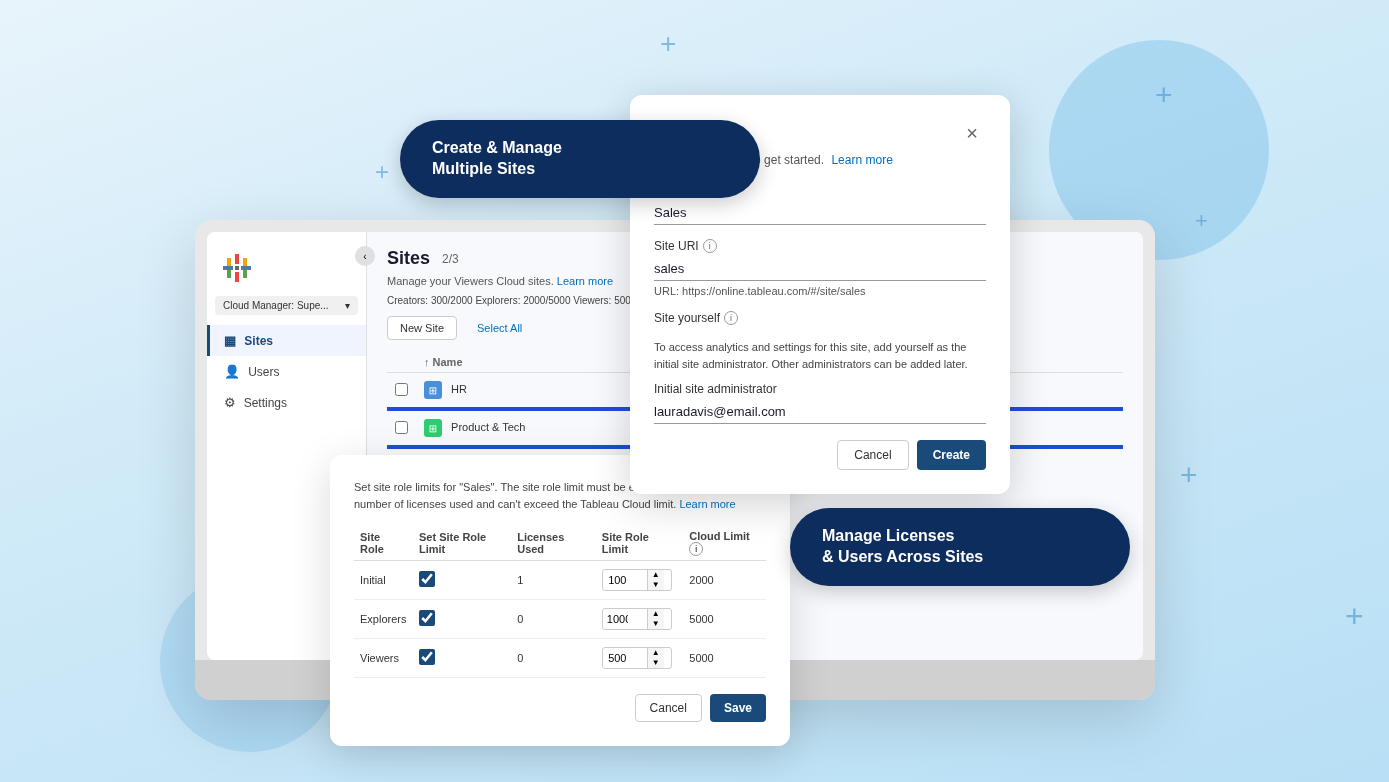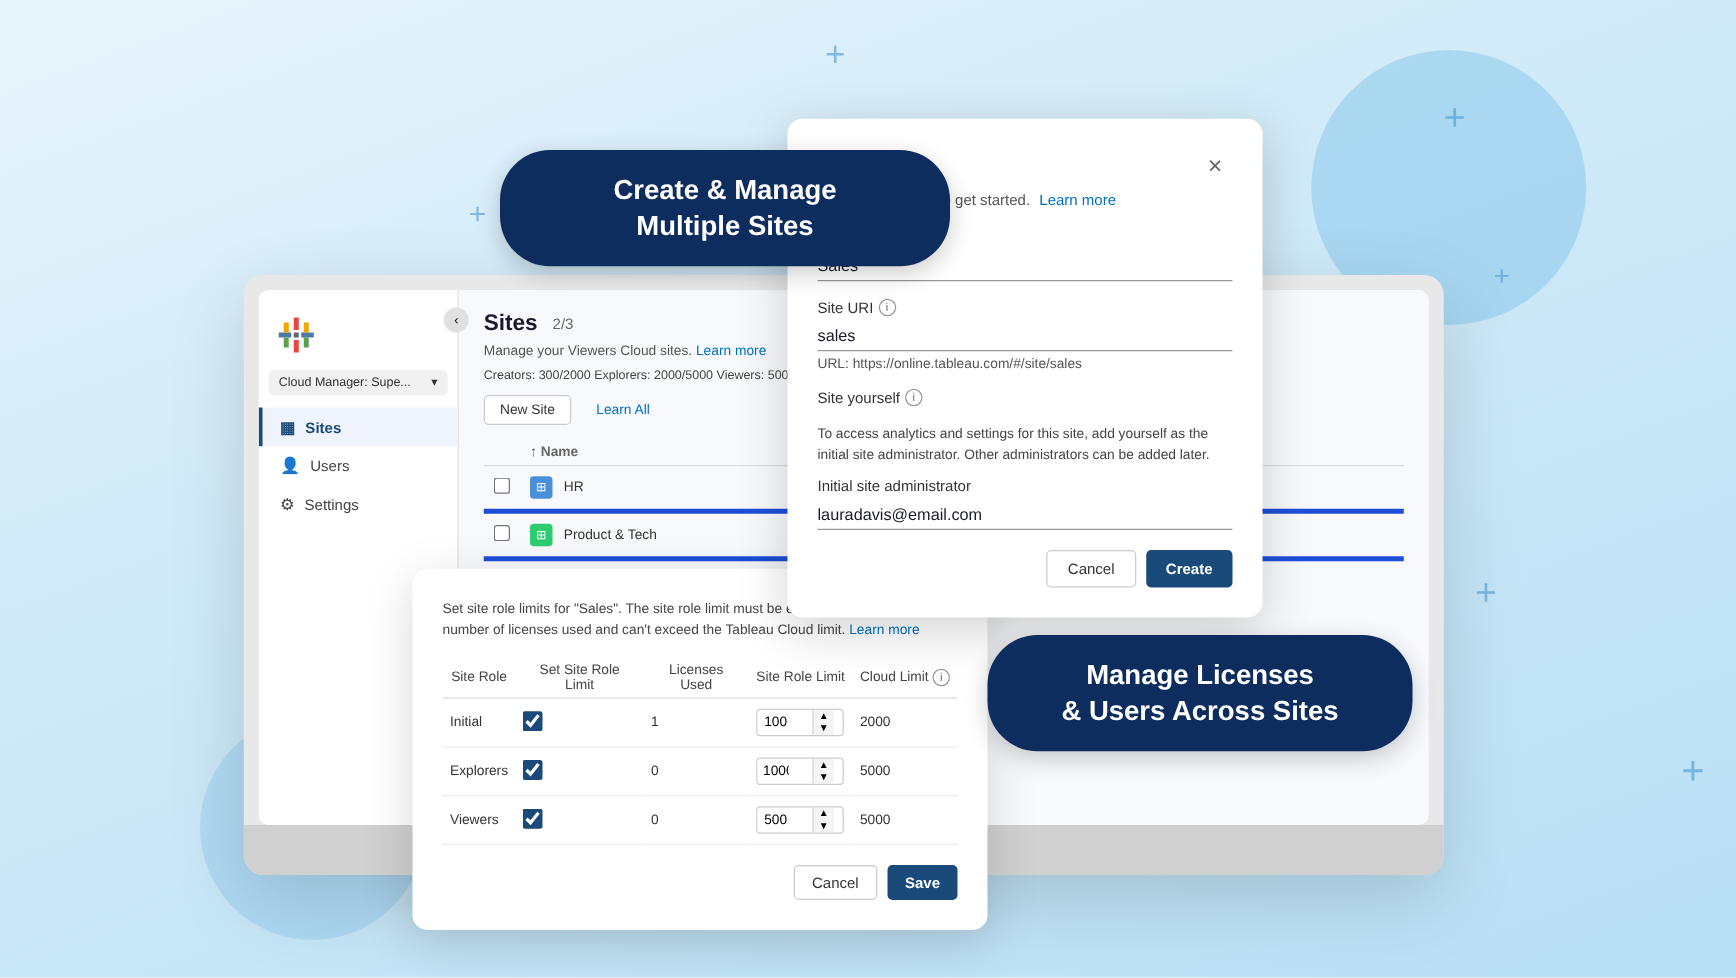--- a/index.html
+++ b/index.html
@@ -365,23 +365,22 @@
       font-weight: 600;
     }
 
     
     .feature-pill {
       position: absolute;
       background: #0d2d5e;
       color: #fff;
       border-radius: 40px;
       padding: 18px 32px;
-      font-size: 22px;
+      font-size: 16px;
       font-weight: 700;
-      text-align: center;
       line-height: 1.3;
       box-shadow: 0 6px 20px rgba(0,0,0,0.2);
       z-index: 200;
     }
     .feature-pill-1 {
       top: 120px;
       left: 400px;
       width: 360px;
     }
     .feature-pill-2 {
@@ -415,24 +414,24 @@
       margin-bottom: 14px;
     }
     .srl-desc a { color: #0070c0; }
     .srl-table {
       width: 100%;
       border-collapse: collapse;
       font-size: 11px;
       margin-bottom: 16px;
     }
     .srl-table th {
-      text-align: center;
+      text-align: left;
       padding: 4px 6px;
       color: #444;
-      font-weight: 400;
+      font-weight: 700;
       border-bottom: 1.5px solid #ddd;
     }
     .srl-table td {
       padding: 8px 6px;
       border-bottom: 1px solid #eee;
       color: #333;
       vertical-align: middle;
     }
     .srl-checkbox {
       width: 16px; height: 16px;
@@ -563,21 +562,21 @@
       <div class="sites-subtitle">
         <span>Manage your Viewers Cloud sites.</span>
         <a>Learn more</a>
       </div>
       <div class="license-bar">
         <span>Creators: 300/2000    Explorers: 2000/5000    Viewers: 500/5000</span>
         <a>Buy More Li...</a>
       </div>
       <div class="action-bar">
         <button class="btn-new-site">New Site</button>
-        <button class="btn-select-all">Learn All</button>
+        <button class="btn-select-all">Select All</button>
       </div>
       <table class="sites-table">
         <thead>
           <tr>
             <th style="width:20px"></th>
             <th style="cursor:pointer">↑ Name</th>
             <th>Actions</th>
             <th>Site URI</th>
           </tr>
         </thead>

